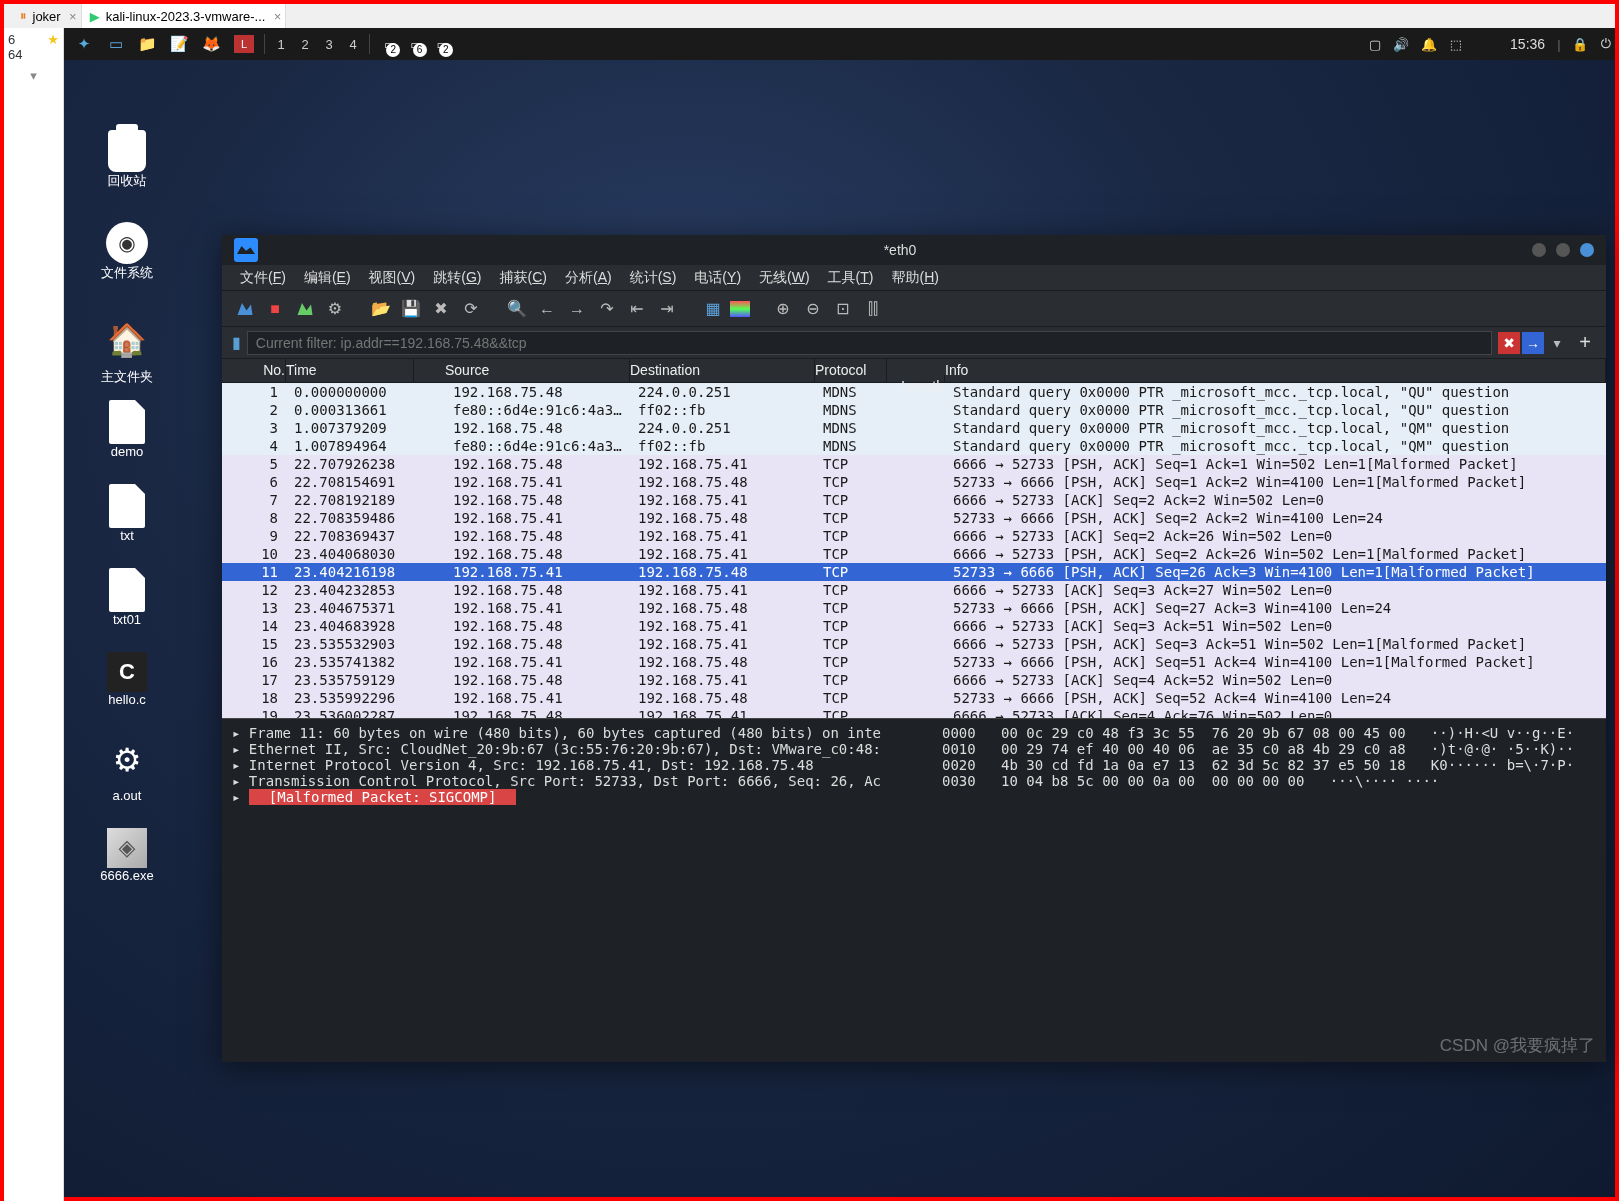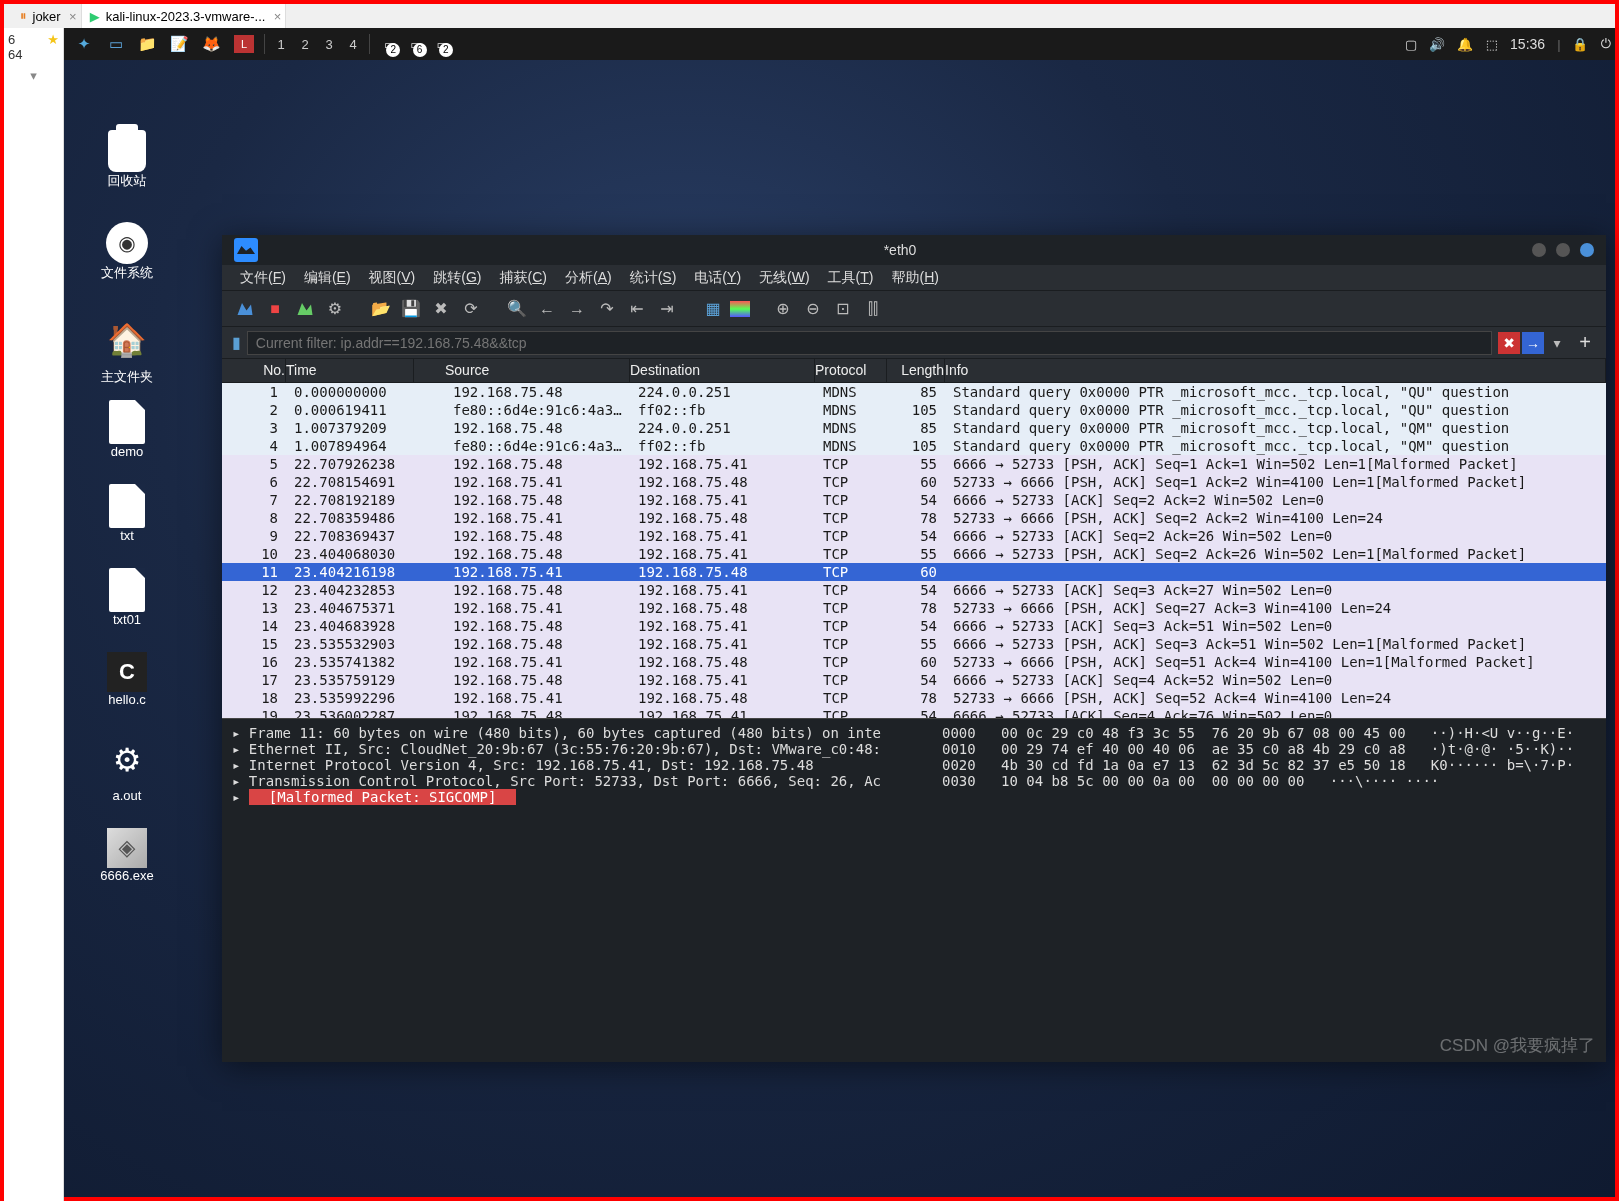--- a/index.html
+++ b/index.html
@@ -12,21 +12,21 @@
 .host-sidebar { position:absolute; left:0; top:24px; width:60px; height:1173px; background:#fff; border-right:1px solid #ddd; font-size:13px; color:#333; padding:4px; }
 .host-sidebar .star { color:#f5c518; float:right; }
 .vm-main { position:absolute; left:60px; top:24px; right:0; bottom:0; background:radial-gradient(ellipse at 40% 30%, #2a3f66 0%, #1a2844 40%, #0f1a30 100%); }
 .vm-taskbar { height:32px; background:#1a1a1a; display:flex; align-items:center; padding:0 4px; color:#ddd; font-size:13px; }
 .tb-icon { width:28px; height:28px; display:flex; align-items:center; justify-content:center; margin:0 2px; cursor:pointer; font-size:15px; }
 .kali-ico { color:#5ad; }
 .tb-red { background:#b33; color:#fff; width:20px; height:18px; display:flex; align-items:center; justify-content:center; font-size:11px; }
 .tb-sep { width:1px; height:20px; background:#444; margin:0 4px; }
 .tb-num { width:24px; text-align:center; color:#ccc; }
 .tb-right { margin-left:auto; display:flex; align-items:center; gap:12px; }
-.tb-time { font-size:14px; }
+.tb-time { font-size:14px;margin-left:36px; }
 .badge { background:#fff; color:#000; border-radius:50%; width:14px; height:14px; font-size:10px; display:flex; align-items:center; justify-content:center; position:relative; top:6px; left:-10px; }
 
 .desktop { position:relative; height:1009px; }
 .desk-icon { position:absolute; width:78px; text-align:center; color:#fff; font-size:13px; cursor:pointer; }
 .desk-icon .ico { width:48px; height:48px; margin:0 auto 4px; display:flex; align-items:center; justify-content:center; font-size:32px; }
 .trash { background:#fff; border-radius:4px 4px 8px 8px; width:38px; height:42px; margin:0 auto; position:relative; }
 .trash::before { content:''; position:absolute; top:-6px; left:8px; right:8px; height:6px; background:#fff; border-radius:3px 3px 0 0; }
 .fs-ico { background:#fff; border-radius:50%; width:42px; height:42px; margin:0 auto; display:flex; align-items:center; justify-content:center; color:#333; font-size:20px; }
 .folder-ico { color:#5a9fd4; font-size:42px; }
 .file-ico { background:#fff; width:36px; height:44px; margin:0 auto; border-radius:2px; position:relative; }
@@ -61,21 +61,21 @@
 .fbtn { width:22px; height:22px; display:flex; align-items:center; justify-content:center; font-size:14px; cursor:pointer; }
 
 .ws-list { background:#2a2e33; }
 .ws-hdr { height:24px; background:#2a2e33; display:flex; color:#eee; font-size:14px; border-bottom:1px solid #1a1d20; }
 .ws-hdr > div { padding:3px 0; border-right:1px solid #1a1d20; }
 .c-no { width:64px; text-align:right; }
 .c-time { width:128px; }
 .c-src { width:185px;margin-left:31px; }
 .c-dst { width:185px; }
 .c-proto { width:72px; }
-.c-len { width:58px; text-align:right; }
+.c-len { width:58px; text-align:right;margin-top:16px; }
 .c-info { flex:1; }
 
 .ws-rows { background:#e6eef7; font-family:"Consolas","Monaco",monospace; font-size:14px; line-height:18px; height:335px; overflow:hidden; }
 .row { display:flex; height:18px; }
 .row > div { padding:0 8px; white-space:nowrap; overflow:hidden; }
 .row.mdns { background:#e6eef7; color:#1a1a1a; }
 .row.tcp { background:#e8e3f5; color:#1a1a1a; }
 .row.sel { background:#3465d4; color:#fff; }
 
 .ws-detail { flex:1; display:flex; background:#1e2226; color:#ddd; font-family:"Consolas","Monaco",monospace; font-size:14px; border-top:1px solid #444; }
@@ -271,21 +271,21 @@
                 <div class="c-no">1</div>
                 <div class="c-time">0.000000000</div>
                 <div class="c-src">192.168.75.48</div>
                 <div class="c-dst">224.0.0.251</div>
                 <div class="c-proto">MDNS</div>
                 <div class="c-len">85</div>
                 <div class="c-info">Standard query 0x0000 PTR _microsoft_mcc._tcp.local, "QU" question</div>
               </div>
               <div class="row mdns">
                 <div class="c-no">2</div>
-                <div class="c-time">0.000619411</div>
+                <div class="c-time">0.000313661</div>
                 <div class="c-src">fe80::6d4e:91c6:4a3…</div>
                 <div class="c-dst">ff02::fb</div>
                 <div class="c-proto">MDNS</div>
                 <div class="c-len">105</div>
                 <div class="c-info">Standard query 0x0000 PTR _microsoft_mcc._tcp.local, "QU" question</div>
               </div>
               <div class="row mdns">
                 <div class="c-no">3</div>
                 <div class="c-time">1.007379209</div>
                 <div class="c-src">192.168.75.48</div>
@@ -357,20 +357,21 @@
                 <div class="c-len">55</div>
                 <div class="c-info">6666 → 52733 [PSH, ACK] Seq=2 Ack=26 Win=502 Len=1[Malformed Packet]</div>
               </div>
               <div class="row sel">
                 <div class="c-no">11</div>
                 <div class="c-time">23.404216198</div>
                 <div class="c-src">192.168.75.41</div>
                 <div class="c-dst">192.168.75.48</div>
                 <div class="c-proto">TCP</div>
                 <div class="c-len">60</div>
+                <div class="c-info">52733 → 6666 [PSH, ACK] Seq=26 Ack=3 Win=4100 Len=1[Malformed Packet]</div>
               </div>
               <div class="row tcp">
                 <div class="c-no">12</div>
                 <div class="c-time">23.404232853</div>
                 <div class="c-src">192.168.75.48</div>
                 <div class="c-dst">192.168.75.41</div>
                 <div class="c-proto">TCP</div>
                 <div class="c-len">54</div>
                 <div class="c-info">6666 → 52733 [ACK] Seq=3 Ack=27 Win=502 Len=0</div>
               </div>

